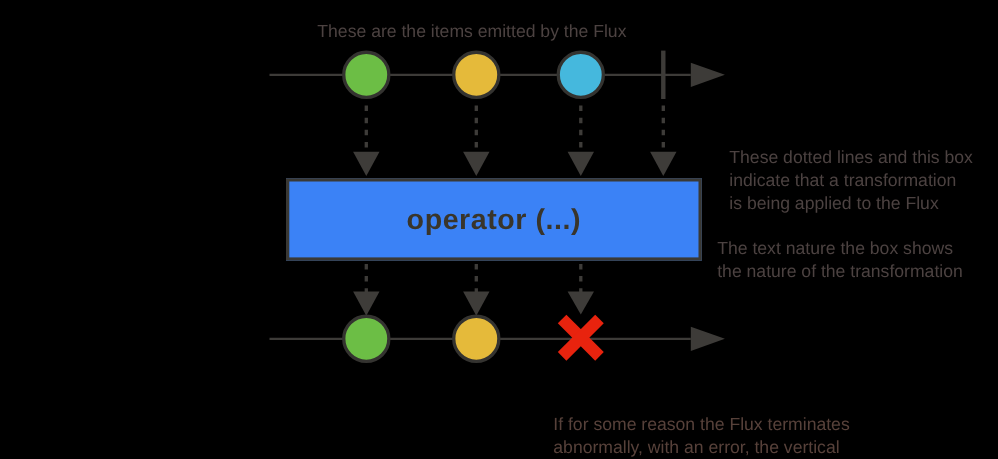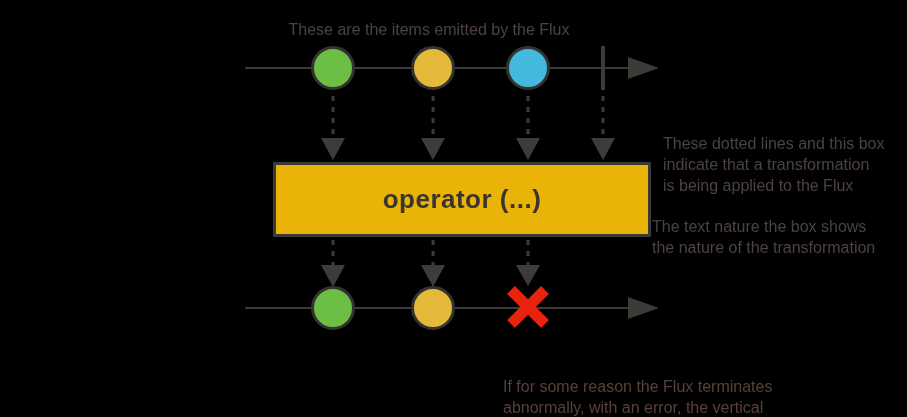--- a/index.html
+++ b/index.html
@@ -25,26 +25,26 @@
   #ann-timeline { left: 6px;   top: 46px;  width: 228px; text-align: center; }
   #ann-items    { left: 283px; top: 19px;  width: 292px; text-align: center; }
   #ann-complete { left: 597px; top: 6px; }
   #ann-transform{ left: 652px; top: 133px; margin-left: 11px; }
   #ann-boxtext  { left: 652px; top: 216px; }
   #ann-result   { left: 62px;  top: 287px; width: 166px; text-align: center; }
   #ann-error    { left: 503px; top: 348px; margin-top: 28px; }
 
   #operator-box {
     position: absolute;
-    left: 273px;
+    left: 260px;
     top: 162px;
     width: 378px;
     height: 75px;
     box-sizing: border-box;
-    background: #eab308;
+    background: #3b82f6;
     border: 3px solid #3a3935;
     display: flex;
     align-items: center;
     justify-content: center;
   }
   #operator-box .op-label {
     font-size: 26px;
     font-weight: bold;
     color: #39352b;
     letter-spacing: 0.5px;

